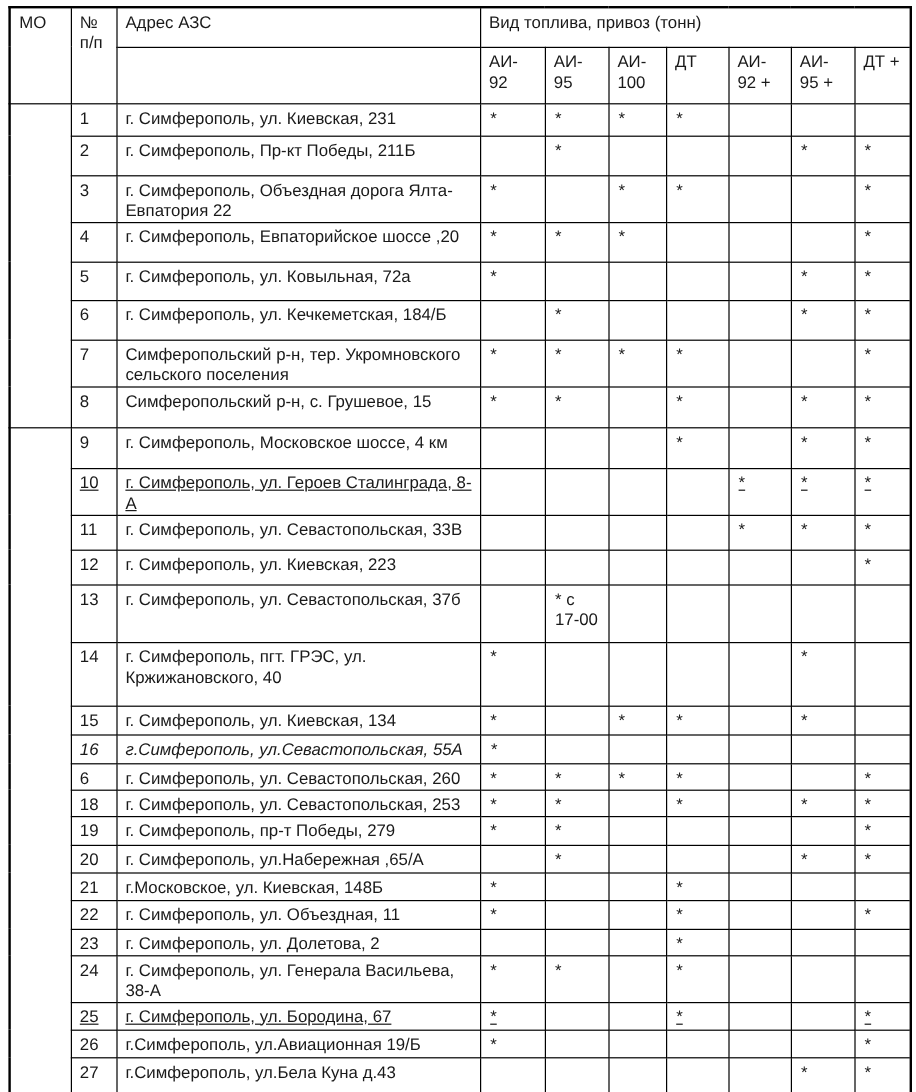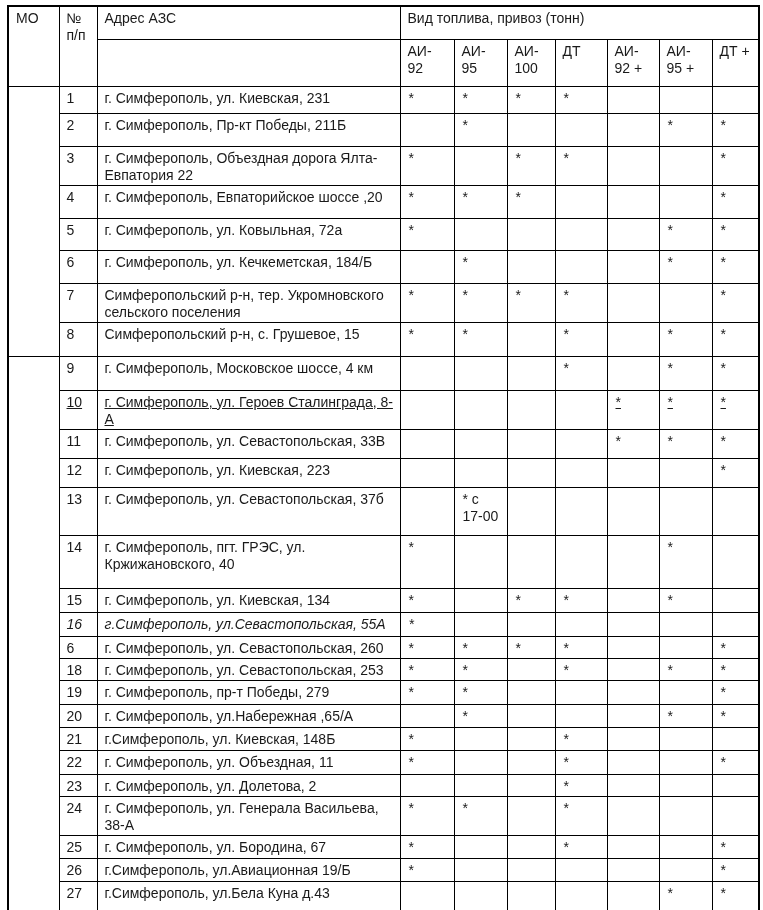--- a/index.html
+++ b/index.html
@@ -294,21 +294,21 @@
           <td class="mark-cell pre"></td>
           <td class="mark-cell pre">*</td>
           <td class="mark-cell pre"></td>
           <td class="mark-cell pre"></td>
           <td class="mark-cell pre"></td>
           <td class="mark-cell pre">*</td>
           <td class="mark-cell pre">*</td>
         </tr>
         <tr style="height: 23px; padding-left: 36px;">
           <td class="num-cell">21</td>
-          <td class="addr-cell">г.Симферополь, ул. Киевская, 148Б</td>
+          <td class="addr-cell">г.Московское, ул. Киевская, 148Б</td>
           <td class="mark-cell pre">*</td>
           <td class="mark-cell pre"></td>
           <td class="mark-cell pre"></td>
           <td class="mark-cell pre">*</td>
           <td class="mark-cell pre"></td>
           <td class="mark-cell pre"></td>
           <td class="mark-cell pre"></td>
         </tr>
         <tr style="height: 24px;">
           <td class="num-cell">22</td>
@@ -336,21 +336,21 @@
           <td class="num-cell">24</td>
           <td class="addr-cell">г. Симферополь, ул. Генерала Васильева, 38-А</td>
           <td class="mark-cell pre">*</td>
           <td class="mark-cell pre">*</td>
           <td class="mark-cell pre"></td>
           <td class="mark-cell pre">*</td>
           <td class="mark-cell pre"></td>
           <td class="mark-cell pre"></td>
           <td class="mark-cell pre"></td>
         </tr>
-        <tr style="height: 23px;">
+        <tr style="height: 23px; text-decoration: underline;">
           <td class="num-cell">25</td>
           <td class="addr-cell">г. Симферополь, ул. Бородина, 67</td>
           <td class="mark-cell pre">*</td>
           <td class="mark-cell pre"></td>
           <td class="mark-cell pre"></td>
           <td class="mark-cell pre">*</td>
           <td class="mark-cell pre"></td>
           <td class="mark-cell pre"></td>
           <td class="mark-cell pre">*</td>
         </tr>

